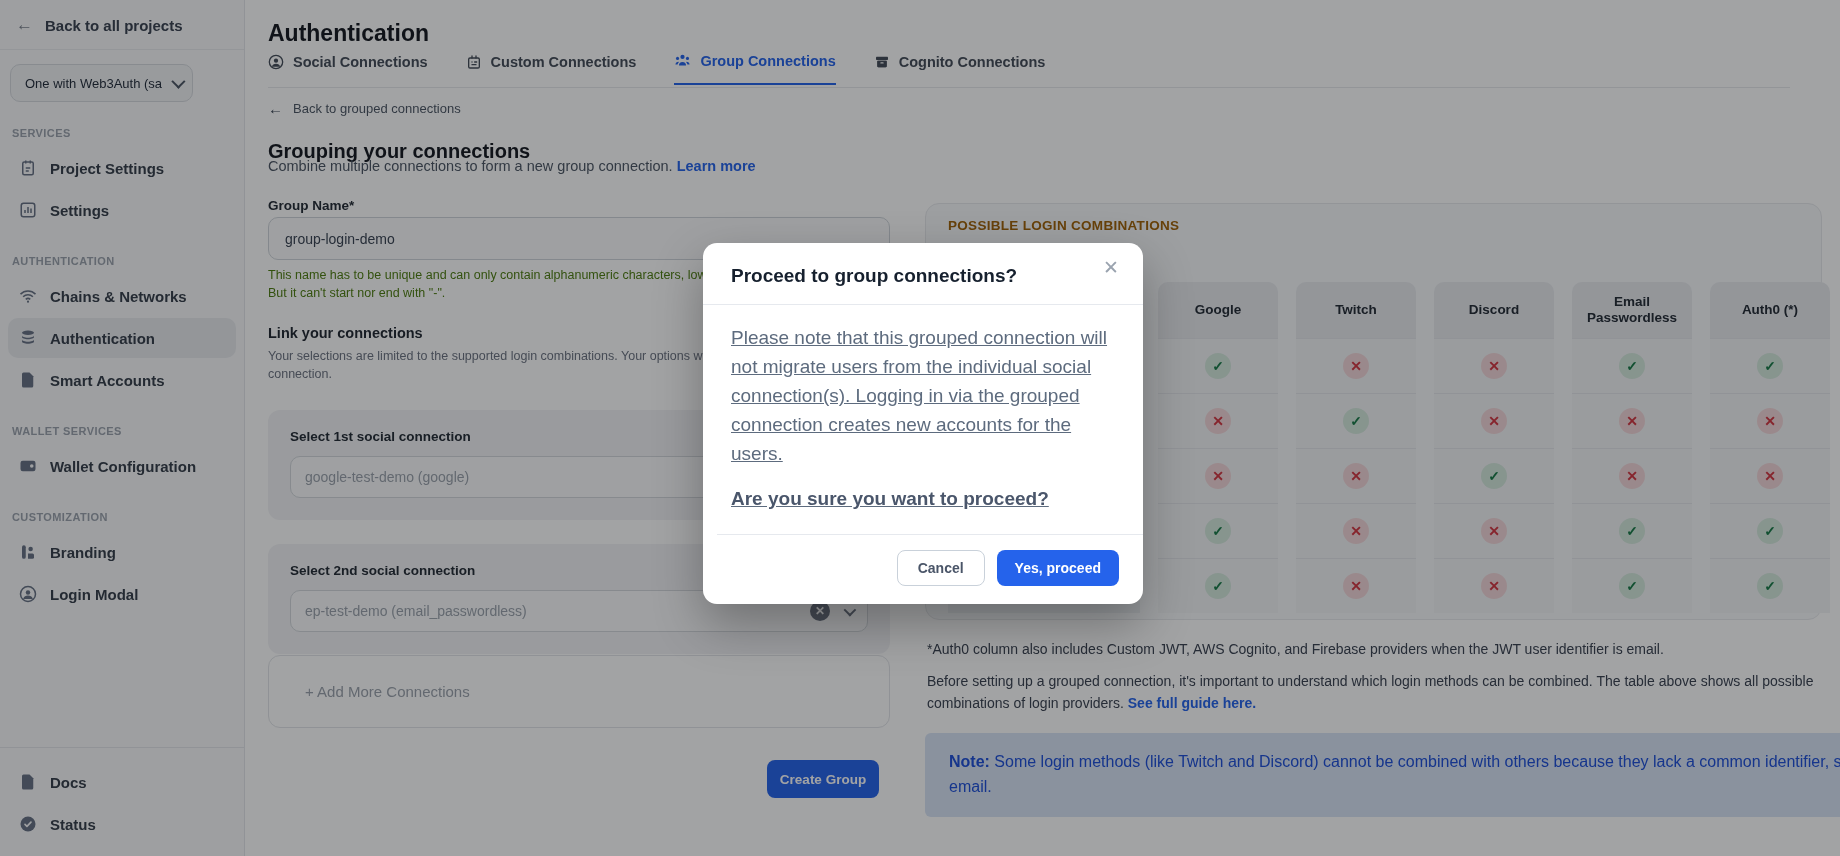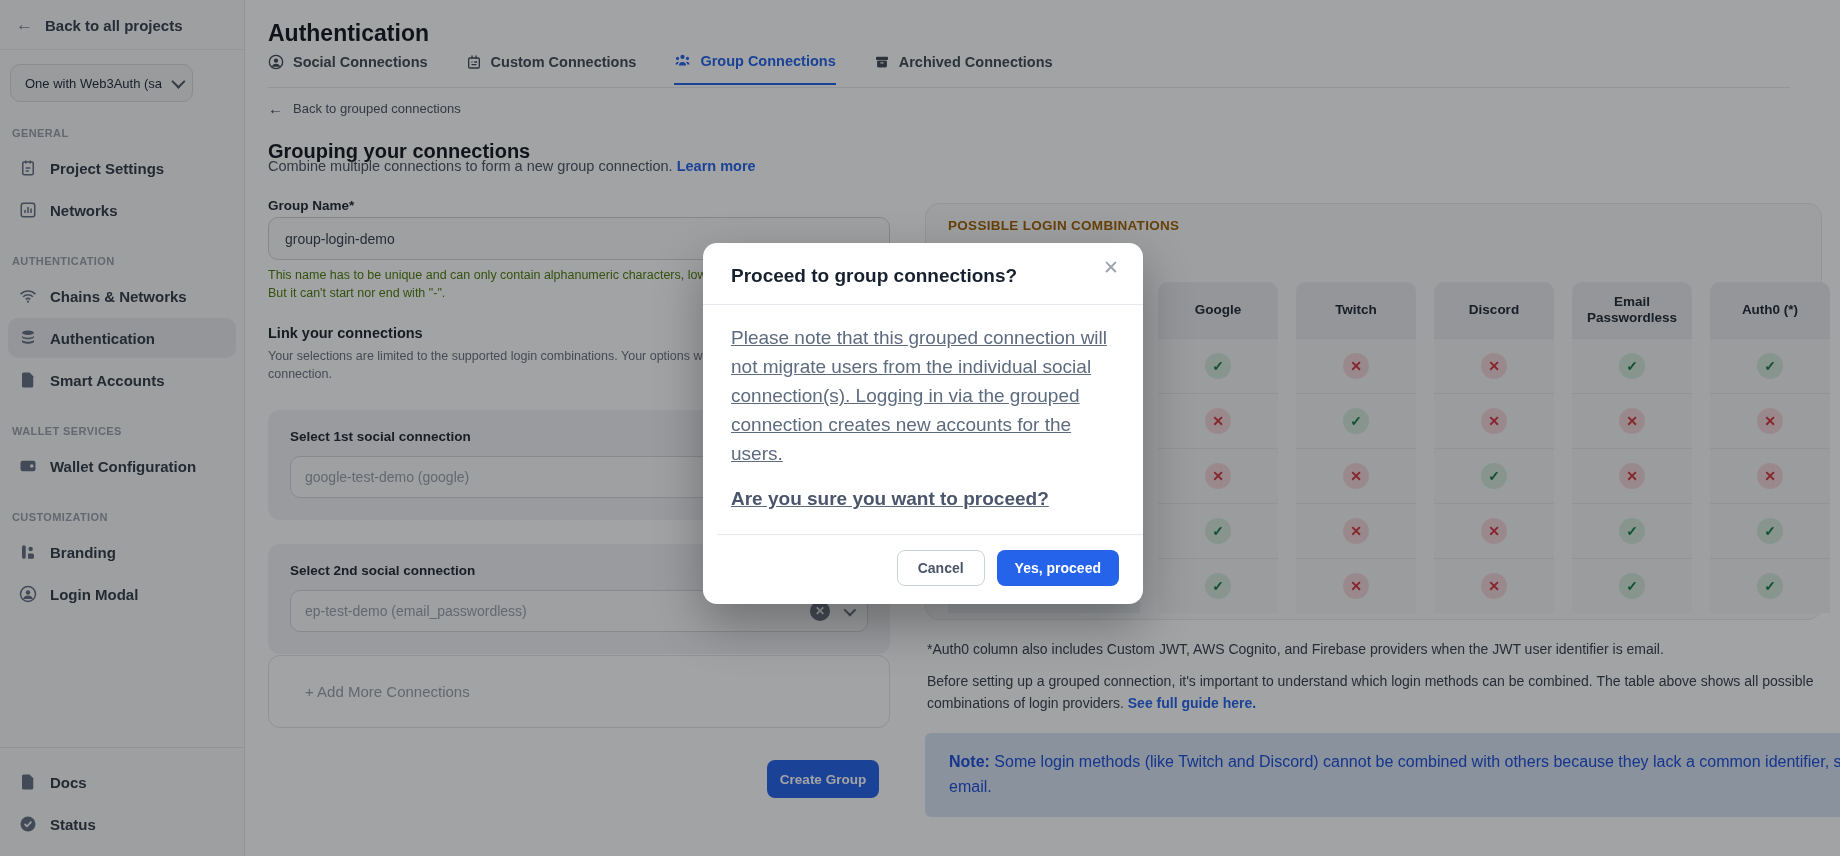--- a/index.html
+++ b/index.html
@@ -89,38 +89,38 @@
     <div class="side-back">
       <span class="arrow">←</span>
       <span>Back to all projects</span>
     </div>
     <div class="project-select">
       <span class="sel-label">One with Web3Auth (sap</span>
       <span class="chev"></span>
     </div>
 
     <div class="side-section">
-      <div class="side-heading">GENERAL</div>
+      <div class="side-heading">SERVICES</div>
       <div class="side-item">
         <span class="icn">
           <svg width="18" height="18" viewBox="0 0 24 24" fill="none" stroke="currentColor" stroke-width="2">
               <rect x="5" y="4" width="14" height="17" rx="2"></rect>
               <path d="M9 2v4M15 2v4M9 12h6M9 16h4"></path>
             </svg>
         </span>
         <span>Project Settings</span>
       </div>
       <div class="side-item">
         <span class="icn">
           <svg width="18" height="18" viewBox="0 0 24 24" fill="none" stroke="currentColor" stroke-width="2">
               <rect x="3" y="3" width="18" height="18" rx="3"></rect>
               <path d="M8 16v-4M12 16V8M16 16v-6"></path>
             </svg>
         </span>
-        <span>Networks</span>
+        <span>Settings</span>
       </div>
     </div>
 
     <div class="side-section">
       <div class="side-heading">AUTHENTICATION</div>
       <div class="side-item">
         <span class="icn">
           <svg width="18" height="18" viewBox="0 0 24 24" fill="none" stroke="currentColor" stroke-width="2">
               <path d="M2 9.5a14 14 0 0 1 20 0M5.5 13a9 9 0 0 1 13 0M9 16.5a4.5 4.5 0 0 1 6 0"></path>
               <circle cx="12" cy="19.5" r="1.4" fill="currentColor" stroke="none"></circle>
@@ -241,21 +241,21 @@
     </div>
     <div class="tab">
       <span class="ticn">
         <svg width="16" height="16" viewBox="0 0 24 24" fill="currentColor">
             <rect x="3" y="4" width="18" height="5" rx="1"></rect>
             <path d="M5 10h14v8a2 2 0 0 1-2 2H7a2 2 0 0 1-2-2zM9.5 13h5" stroke="#fff" stroke-width="0"></path>
             <rect x="5" y="10" width="14" height="10" rx="1.5"></rect>
             <rect x="9.5" y="12.5" width="5" height="1.8" rx=".9" fill="#f8f9fa"></rect>
           </svg>
       </span>
-      <span>Archived Connections</span>
+      <span>Cognito Connections</span>
     </div>
   </div>
   <div class="tab-divider"></div>
 
   <div class="back-link">
     <span class="arrow">←</span>
     <span>Back to grouped connections</span>
   </div>
   <h2 class="h2">Grouping your connections</h2>
   <div class="subtitle">

